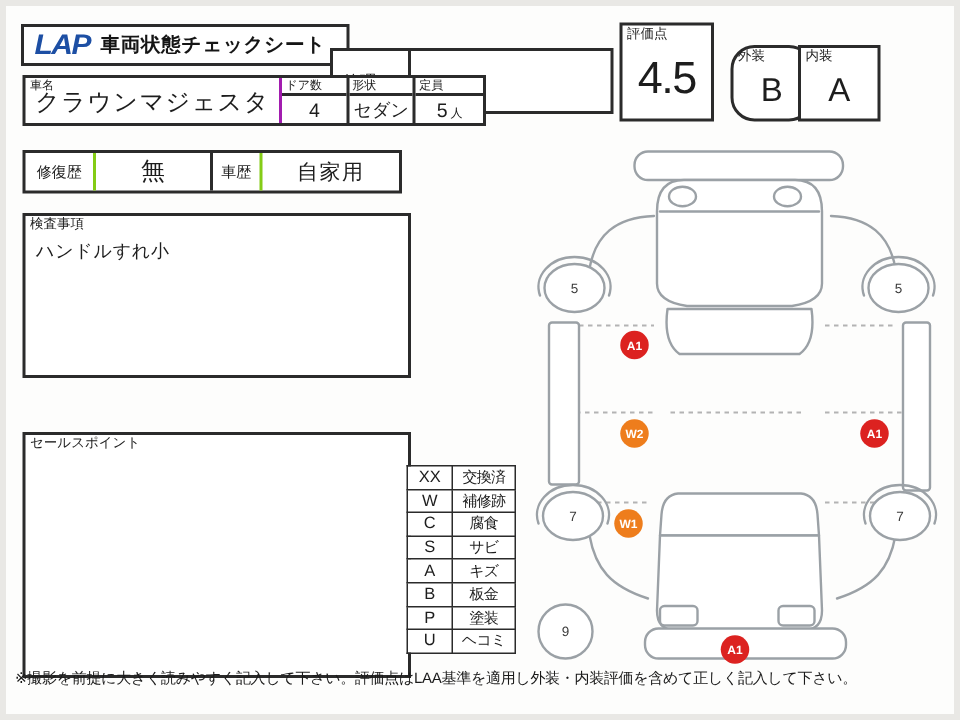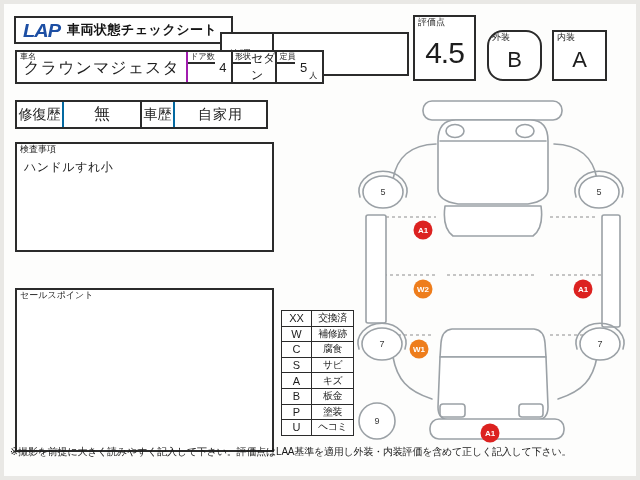--- a/index.html
+++ b/index.html
@@ -22,47 +22,47 @@
   .sheet-title { font-size:13px; font-weight:700; color:#151515; letter-spacing:.5px; }
 
   .kanri-box { left:216px; top:28px; width:189px; height:44px; display:flex; }
   .kanri-label { width:52px; border-right:2px solid #2b2b2b; display:flex; align-items:center; justify-content:center; font-size:11px; }
   .kanri-value { flex:1; display:flex; align-items:center; justify-content:center; font-size:13px; letter-spacing:1px; }
 
   .hyoka-box { left:409px; top:11px; width:63px; height:66px; }
   .hyoka-value { position:absolute; inset:0; display:flex; align-items:center; justify-content:center; padding-top:9px; font-size:30px; letter-spacing:-1px; }
   .grade-box { width:55px; height:51px; top:26px; }
   .gaiso-box { left:483px;border-radius:16px; }
-  .naiso-box { left:548px;text-align:center; }
+  .naiso-box { left:528px;text-align:center; }
   .grade-value { position:absolute; inset:0; display:flex; align-items:center; justify-content:center; padding-top:8px; font-size:22px; }
 
   
   .shamei-box { left:11px; top:46px; width:309px; height:34px; display:flex; }
   .shamei-cell { width:173px; position:relative; border-right:2px solid #a21caf; }
   .shamei-value { position:absolute; inset:0; display:flex; align-items:flex-end; justify-content:center; padding-bottom:3px; font-size:16px; letter-spacing:1px; }
-  .spec-col { width:45px; display:flex; flex-direction:row; border-right:2px solid #2b2b2b; }
+  .spec-col { width:45px; display:flex; flex-direction:column; border-right:2px solid #2b2b2b; }
   .spec-col:last-child { border-right:none; }
   .spec-head { height:12px; border-bottom:2px solid #2b2b2b; font-size:8px; padding:1px 0 0 2px; line-height:1; }
   .spec-val { flex:1; display:flex; align-items:center; justify-content:center; font-size:13px; }
   .unit { font-size:8px; align-self:flex-end; padding-bottom:1px; margin-left:2px; }
 
   
   .shufuku-box { left:11px; top:96px; width:253px; height:29px; display:flex; }
-  .hist-label { display:flex; align-items:center; justify-content:center; font-size:14px; border-right:2px solid #0369a1; }
+  .hist-label { display:flex; align-items:center; justify-content:center; font-size:10px; border-right:2px solid #84cc16; }
   .hist-value { display:flex; align-items:center; justify-content:center; }
   .w-shufuku { width:47px; } .w-nashi { width:78px; border-right:2px solid #2b2b2b; font-size:16px; }
   .w-shareki { width:33px; } .w-jikayo { flex:1; font-size:14px; letter-spacing:1px;border-radius:12px; }
 
   
   .kensa-box { left:11px; top:138px; width:259px; height:110px; }
   .kensa-content { position:absolute; left:7px; top:15px; font-size:12px; letter-spacing:.5px; }
   .sales-box { left:11px; top:284px; width:259px; height:164px; }
 
   
-  .legend { left:277px; top:306px; border-collapse:collapse; }
+  .legend { left:267px; top:306px; border-collapse:collapse; }
   .legend td { border:1.5px solid #2b2b2b; background:#fff; text-align:center; vertical-align:middle; height:15.6px; padding:0 2px; }
   .legend .code { width:30px; font-size:11px; }
   .legend .meaning { width:42px; font-size:10px; letter-spacing:-0.5px; }
 
   
   .footer { left:6px; top:441px; width:630px; font-size:10px; color:#1a1a1a; letter-spacing:-0.2px; white-space:nowrap; }
 
   
   .diagram { left:348px; top:83px; width:287px; height:362px; }
   .carline { fill:none; stroke:#9ba1a6; stroke-width:1.6; stroke-linecap:round; stroke-linejoin:round; }

